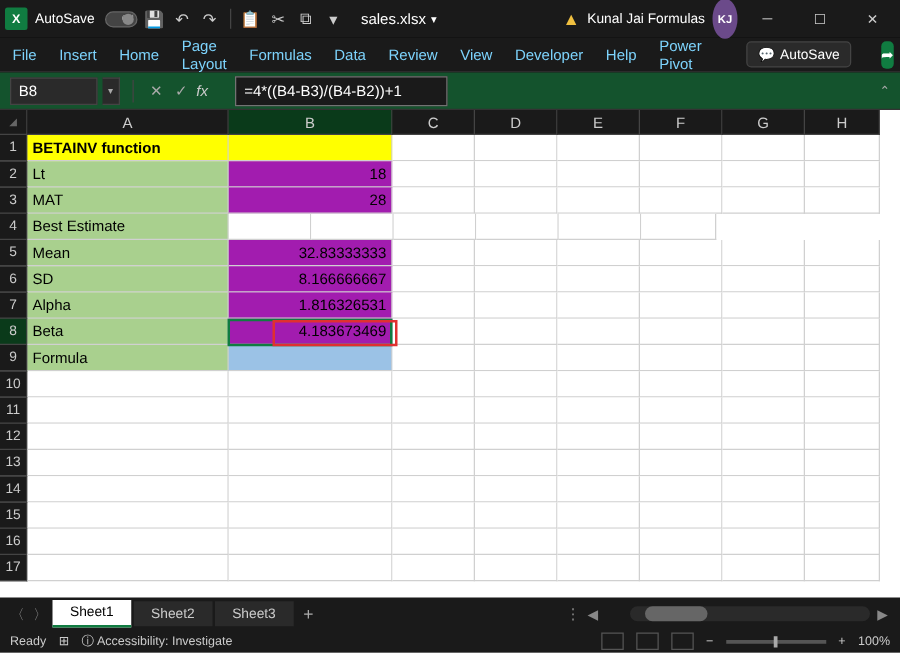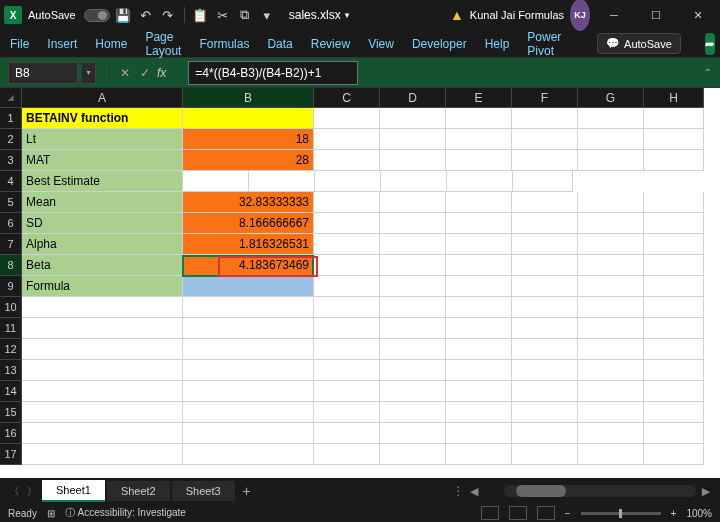--- a/index.html
+++ b/index.html
@@ -35,21 +35,21 @@
 .corner{width:22px;height:20px;background:#1a1a1a;border-right:1px solid #444;border-bottom:1px solid #444;display:flex;align-items:center;justify-content:center;font-size:8px;color:#666}
 .ch{border-right:1px solid #444;border-bottom:1px solid #444;display:flex;align-items:center;justify-content:center;background:#1a1a1a}
 .ch.sel{background:#0a3a1a}
 .row{display:flex;height:21px}
 .rh{width:22px;background:#1a1a1a;color:#ccc;border-right:1px solid #444;border-bottom:1px solid #444;display:flex;align-items:center;justify-content:center;font-size:11px}
 .rh.sel{background:#0a3a1a}
 .cell{border-right:1px solid #d0d0d0;border-bottom:1px solid #d0d0d0;background:#fff;color:#000;padding:0 4px;display:flex;align-items:center;font-size:12px;overflow:hidden;white-space:nowrap}
 .cA{width:161px}.cB{width:131px}.cC{width:66px}.cD{width:66px}.cE{width:66px}.cF{width:66px}.cG{width:66px}.cH{width:60px}
 .yellow{background:#ffff00;font-weight:bold}
 .green{background:#a9d08e}
-.blue{background:#f97316;justify-content:flex-end}
+.blue{background:#a21caf;justify-content:flex-end}
 .blue-l{background:#9bc2e6}
 .active-cell{position:absolute;border:2px solid #107c41;pointer-events:none;z-index:5}
 .red-box{position:absolute;border:2px solid #e03030;pointer-events:none;z-index:6}
 .tabs-bar{position:absolute;bottom:18px;left:0;right:0;height:26px;background:#1a1a1a;display:flex;align-items:center;padding:0 6px;gap:2px}
 .nav-arrow{width:16px;height:16px;color:#888;display:flex;align-items:center;justify-content:center;font-size:11px;cursor:pointer}
 .stab{padding:4px 14px;background:#2a2a2a;color:#ccc;font-size:11px;cursor:pointer;border-radius:0}
 .stab.active{background:#fff;color:#000;border-bottom:2px solid #107c41}
 .add-tab{width:20px;color:#aaa;text-align:center;cursor:pointer;font-size:14px}
 .hscroll{flex:1;height:12px;background:#2a2a2a;margin-left:20px;border-radius:6px;position:relative;max-width:230px}
 .hthumb{position:absolute;left:12px;width:50px;height:12px;background:#666;border-radius:6px}

